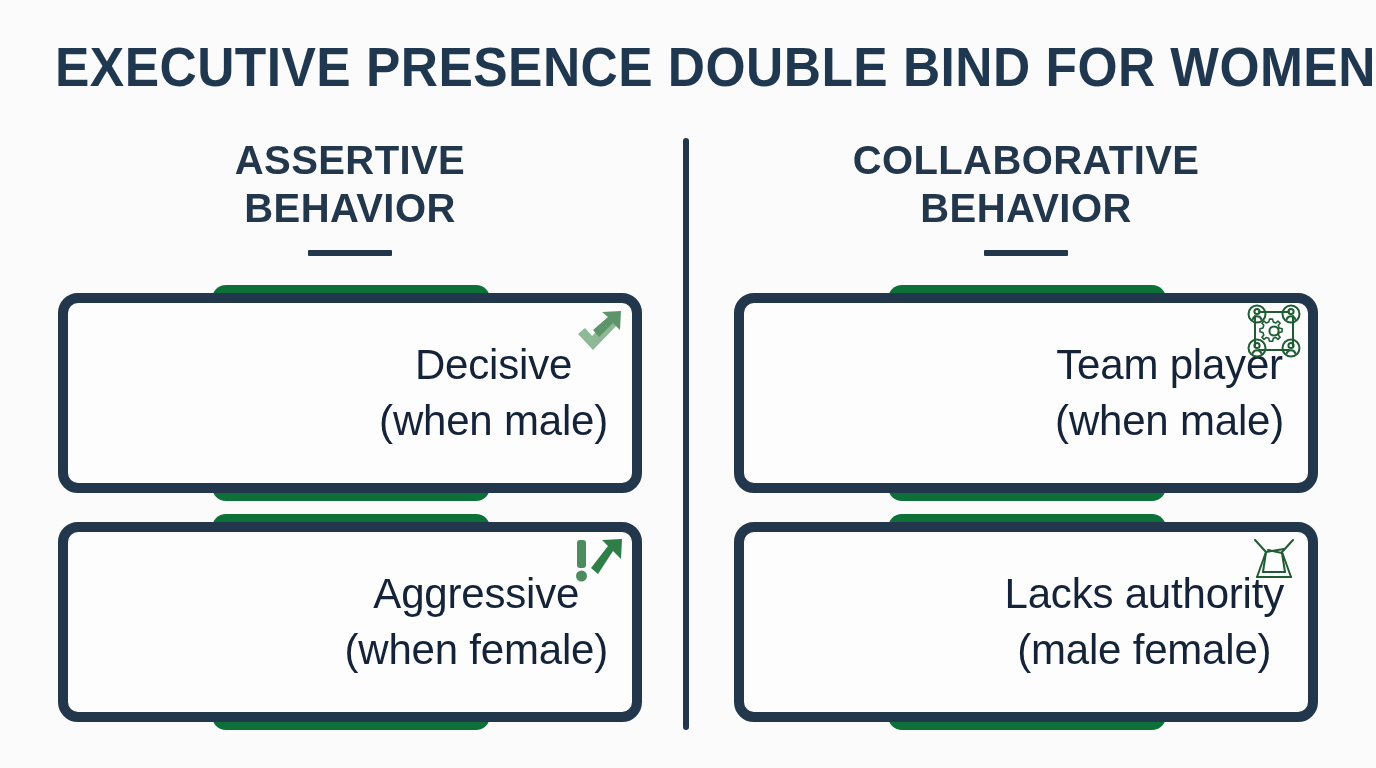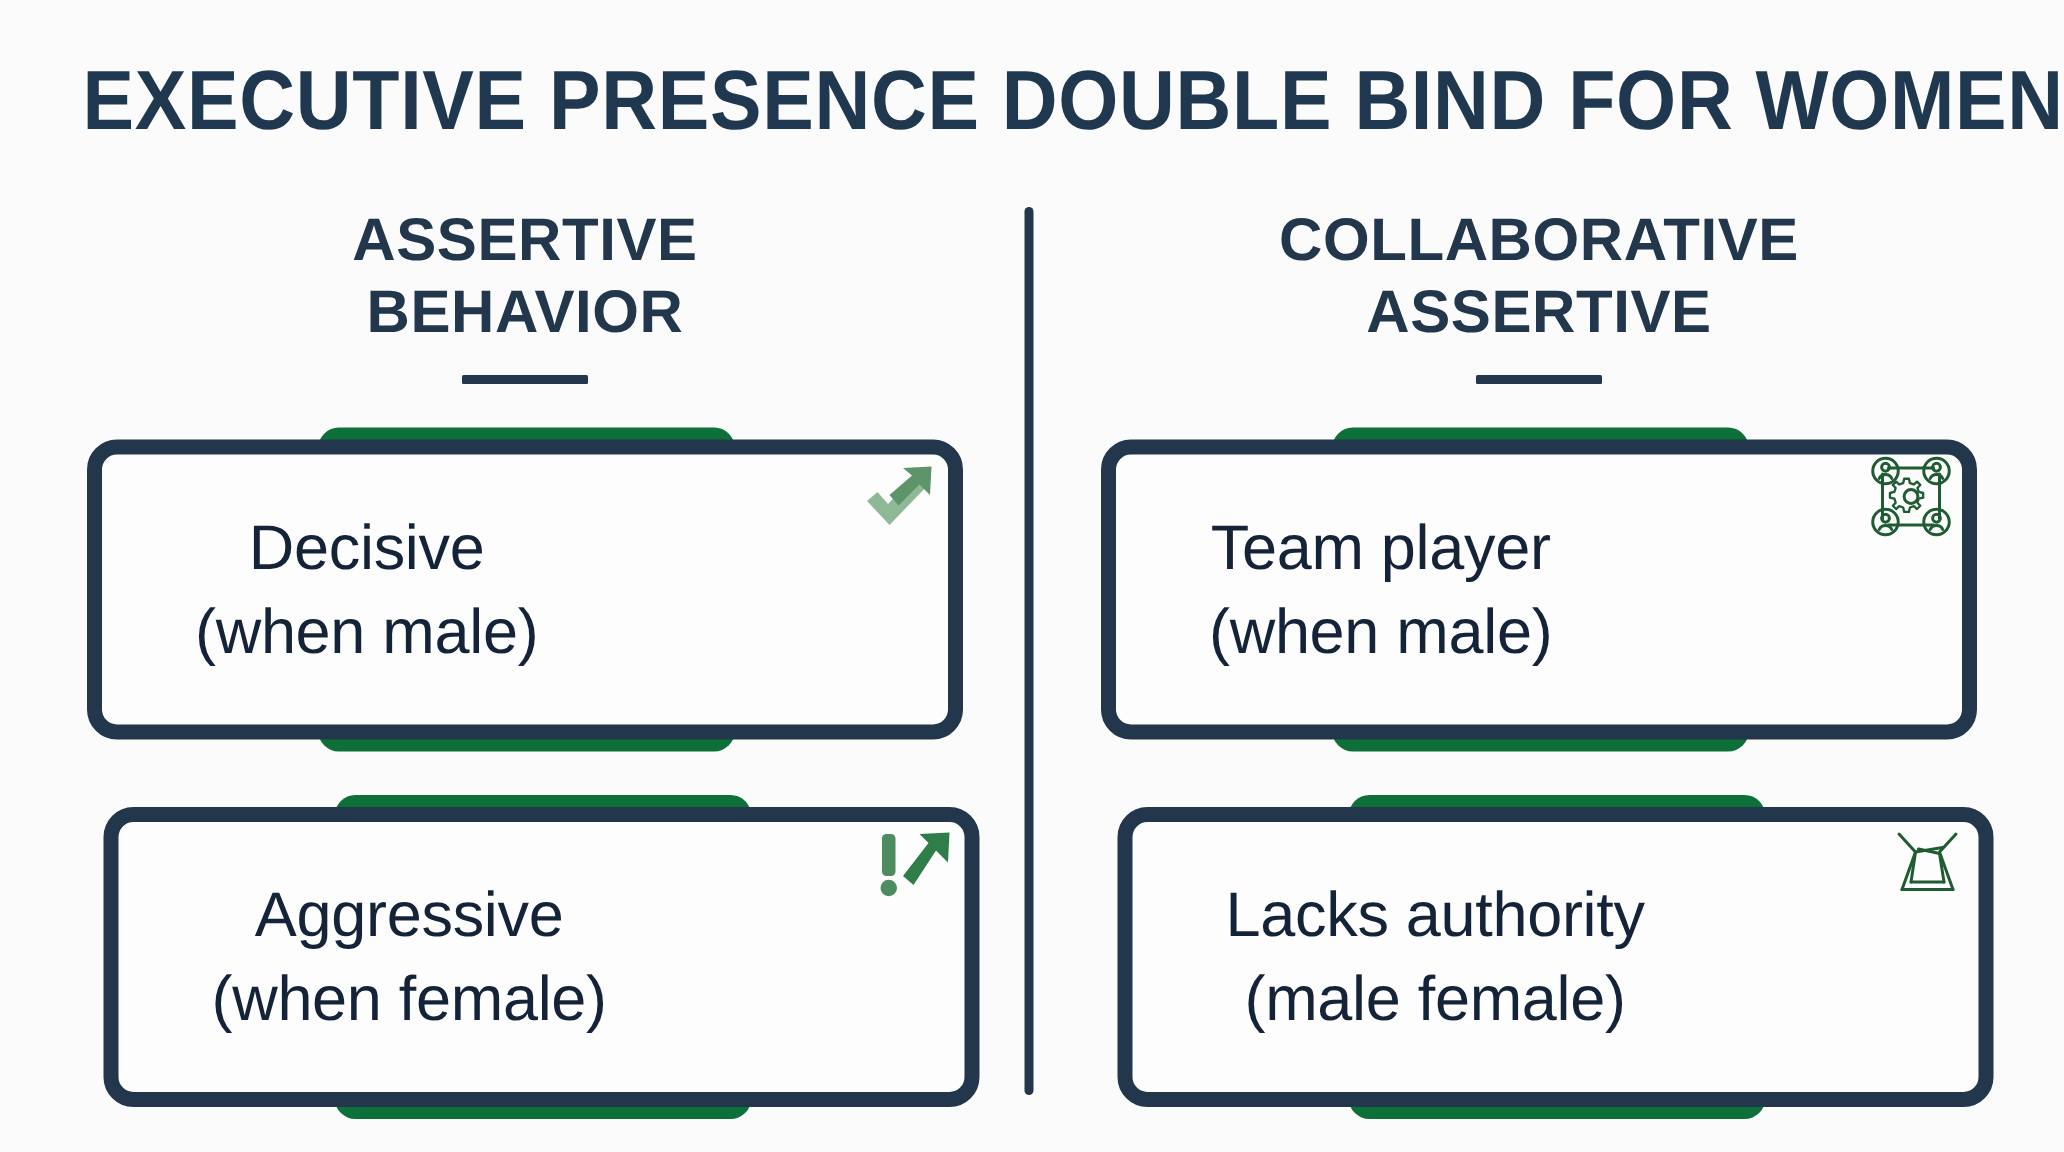--- a/index.html
+++ b/index.html
@@ -87,21 +87,21 @@
   }
 
   
   .card-slot {
     position: absolute;
     left: 28px;
     width: 584px;
     height: 200px;
   }
   .card-slot.slot-1 { top: 293px; }
-  .card-slot.slot-2 { top: 538px; margin-left: 11px; }
+  .card-slot.slot-2 { top: 522px; }
 
   
   .card-accent {
     position: absolute;
     left: 154px;
     top: -8px;
     width: 278px;
     height: 216px;
     background: #0c7038;
     border-radius: 14px;
@@ -114,21 +114,21 @@
     top: 0;
     width: 584px;
     height: 200px;
     box-sizing: border-box;
     background: #fdfdfd;
     border: 10px solid #22374c;
     border-radius: 20px;
     z-index: 2;
     display: flex;
     align-items: center;
-    justify-content: flex-start;
+    justify-content: flex-end;
     padding-left: 38px;
   }
 
   .card-label {
     font-family: "Liberation Sans", sans-serif;
     font-size: 42px;
     line-height: 56px;
     color: #142338;
     text-align: center;
     white-space: pre-line;
@@ -191,21 +191,21 @@
           <path d="M34 10 L54 9 L53 29 L45 21 L30 44 L23 38 L40 16 Z" fill="#2f7d47"></path>
         </svg>
       </div>
     </div>
   </div>
 
   <div class="column right">
 
     <div class="col-head">
       <div class="col-head-text">COLLABORATIVE
-ASSERTIVE</div>
+BEHAVIOR</div>
       <div class="col-rule"></div>
     </div>
 
     <div class="card-slot slot-1">
       <div class="card-accent"></div>
       <div class="card">
         <div class="card-label">Team player
 (when male)</div>
       </div>
       <div class="card-icon">

